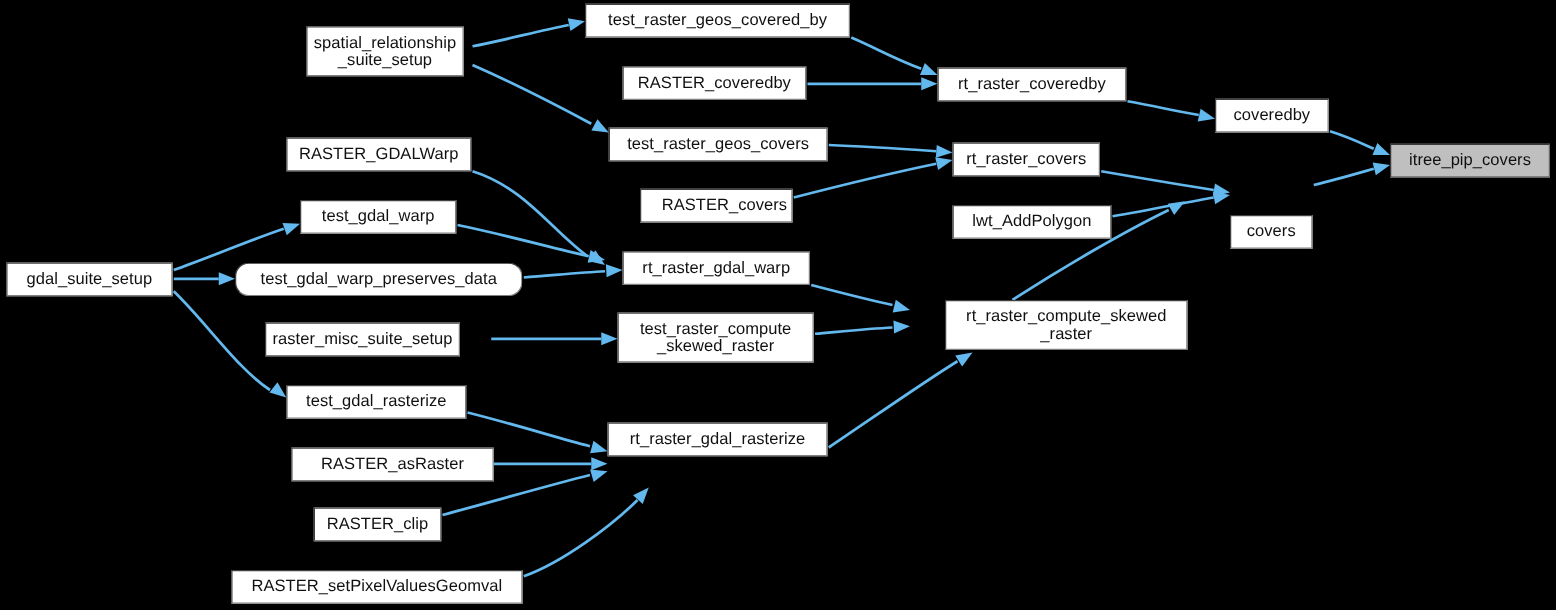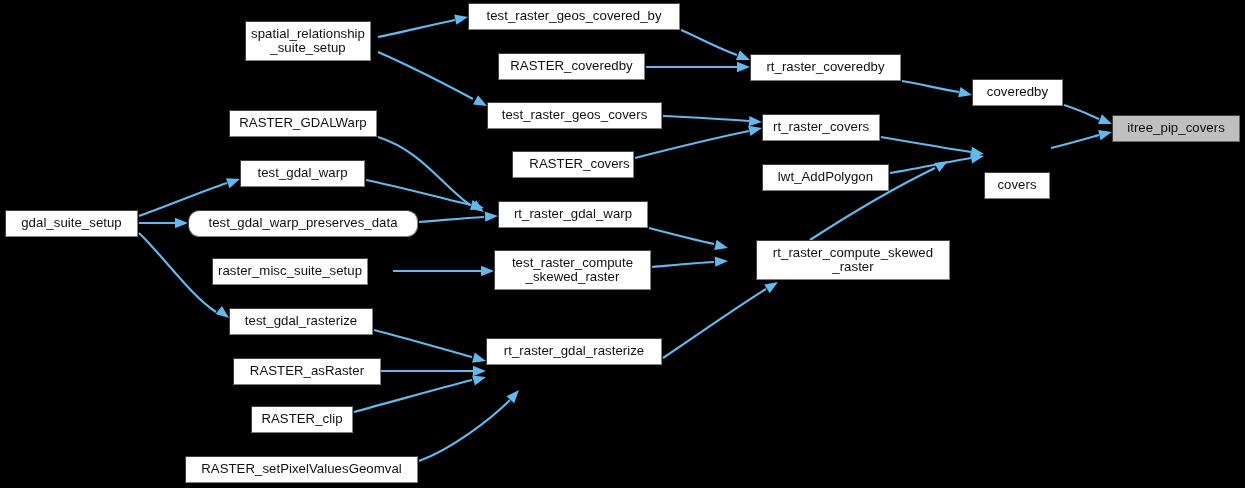--- a/index.html
+++ b/index.html
@@ -122,21 +122,21 @@
       <div class="node" style="left: 512px; top: 151px; width: 122px; height: 27px; padding-left: 13px;"><span class="node-label">RASTER_covers</span></div>
       <div class="node" style="left: 5px; top: 210px; width: 133px; height: 27px;"><span class="node-label">gdal_suite_setup</span></div>
       <div class="node" style="left: 188px; top: 210px; width: 230px; height: 27px; border-radius: 11px;"><span class="node-label">test_gdal_warp_preserves_data</span></div>
       <div class="node" style="left: 498px; top: 201px; width: 150px; height: 27px;"><span class="node-label">rt_raster_gdal_warp</span></div>
       <div class="node" style="left: 212px; top: 258px; width: 156px; height: 27px;"><span class="node-label">raster_misc_suite_setup</span></div>
       <div class="node" style="left: 494px; top: 250px; width: 157px; height: 40px;"><span class="node-label">test_raster_compute
 _skewed_raster</span></div>
       <div class="node" style="left: 756px; top: 240px; width: 194px; height: 40px;"><span class="node-label">rt_raster_compute_skewed
 _raster</span></div>
       <div class="node" style="left: 229px; top: 308px; width: 144px; height: 27px;"><span class="node-label">test_gdal_rasterize</span></div>
-      <div class="node" style="left: 233px; top: 358px; width: 148px; height: 27px;"><span class="node-label">RASTER_asRaster</span></div>
+      <div class="node" style="left: 233px; top: 358px; width: 162px; height: 27px;"><span class="node-label">RASTER_asRaster</span></div>
       <div class="node" style="left: 486px; top: 338px; width: 176px; height: 27px;"><span class="node-label">rt_raster_gdal_rasterize</span></div>
       <div class="node" style="left: 251px; top: 406px; width: 102px; height: 27px;"><span class="node-label">RASTER_clip</span></div>
       <div class="node" style="left: 185px; top: 456px; width: 233px; height: 27px;"><span class="node-label">RASTER_setPixelValuesGeomval</span></div>
       <div class="node" style="left: 750px; top: 54px; width: 151px; height: 27px;"><span class="node-label">rt_raster_coveredby</span></div>
       <div class="node" style="left: 972px; top: 79px; width: 91px; height: 27px;"><span class="node-label">coveredby</span></div>
       <div class="node" style="left: 762px; top: 114px; width: 118px; height: 27px;"><span class="node-label">rt_raster_covers</span></div>
       <div class="node" style="left: 762px; top: 164px; width: 127px; height: 27px;"><span class="node-label">lwt_AddPolygon</span></div>
       <div class="node" style="left: 984px; top: 140px; width: 66px; height: 27px; margin-top: 32px;"><span class="node-label">covers</span></div>
       <div class="node highlight" style="left: 1112px; top: 115px; width: 128px; height: 27px;"><span class="node-label">itree_pip_covers</span></div>
     </div>

